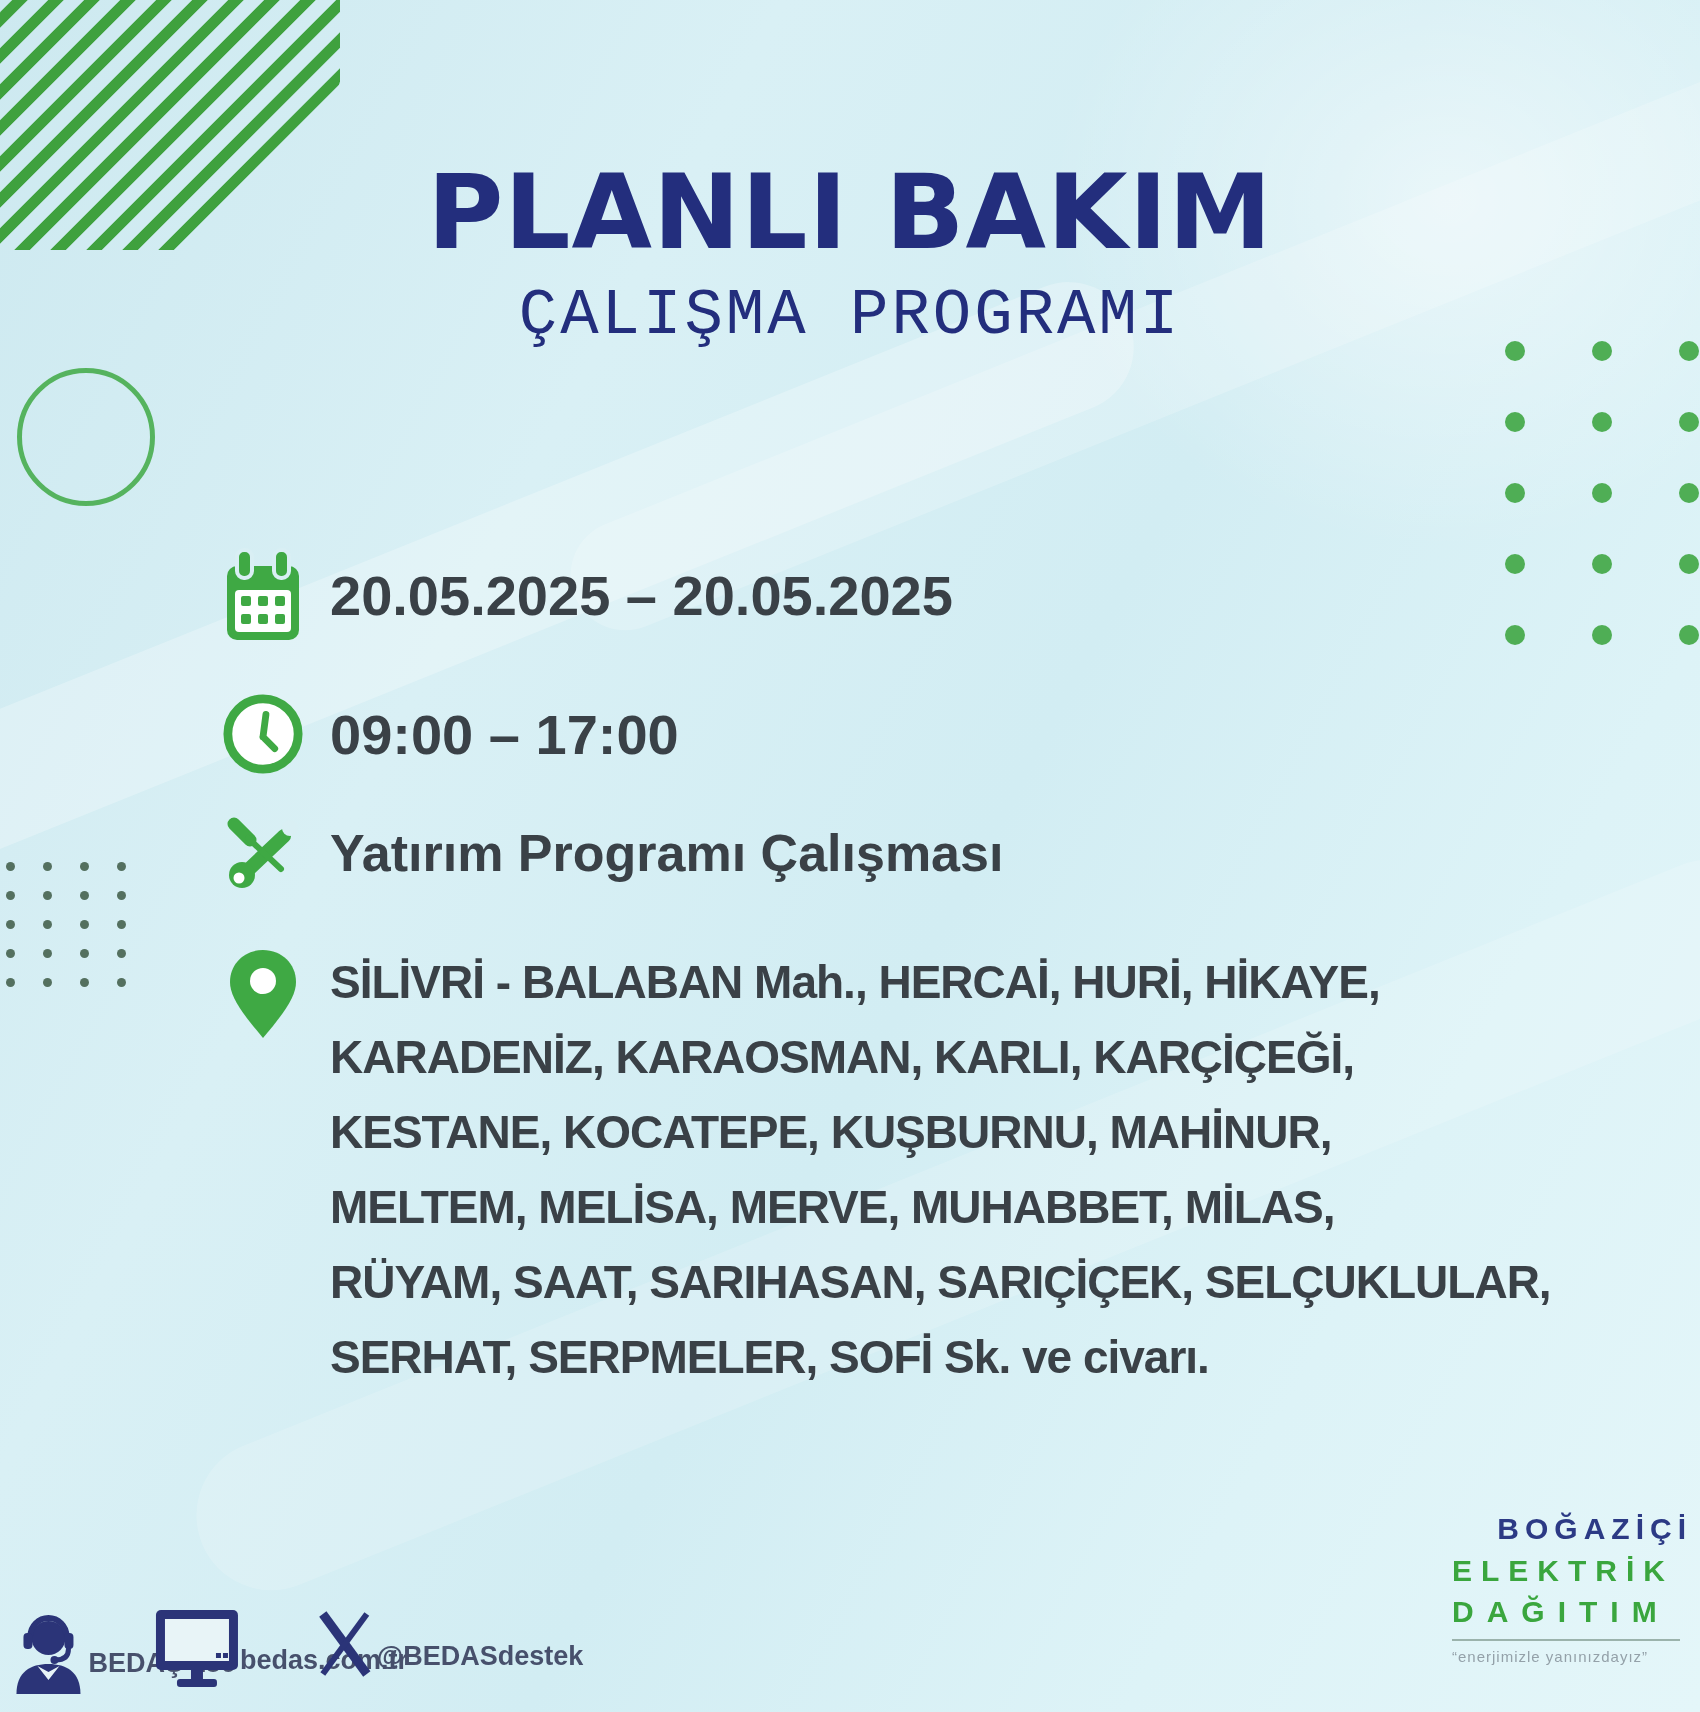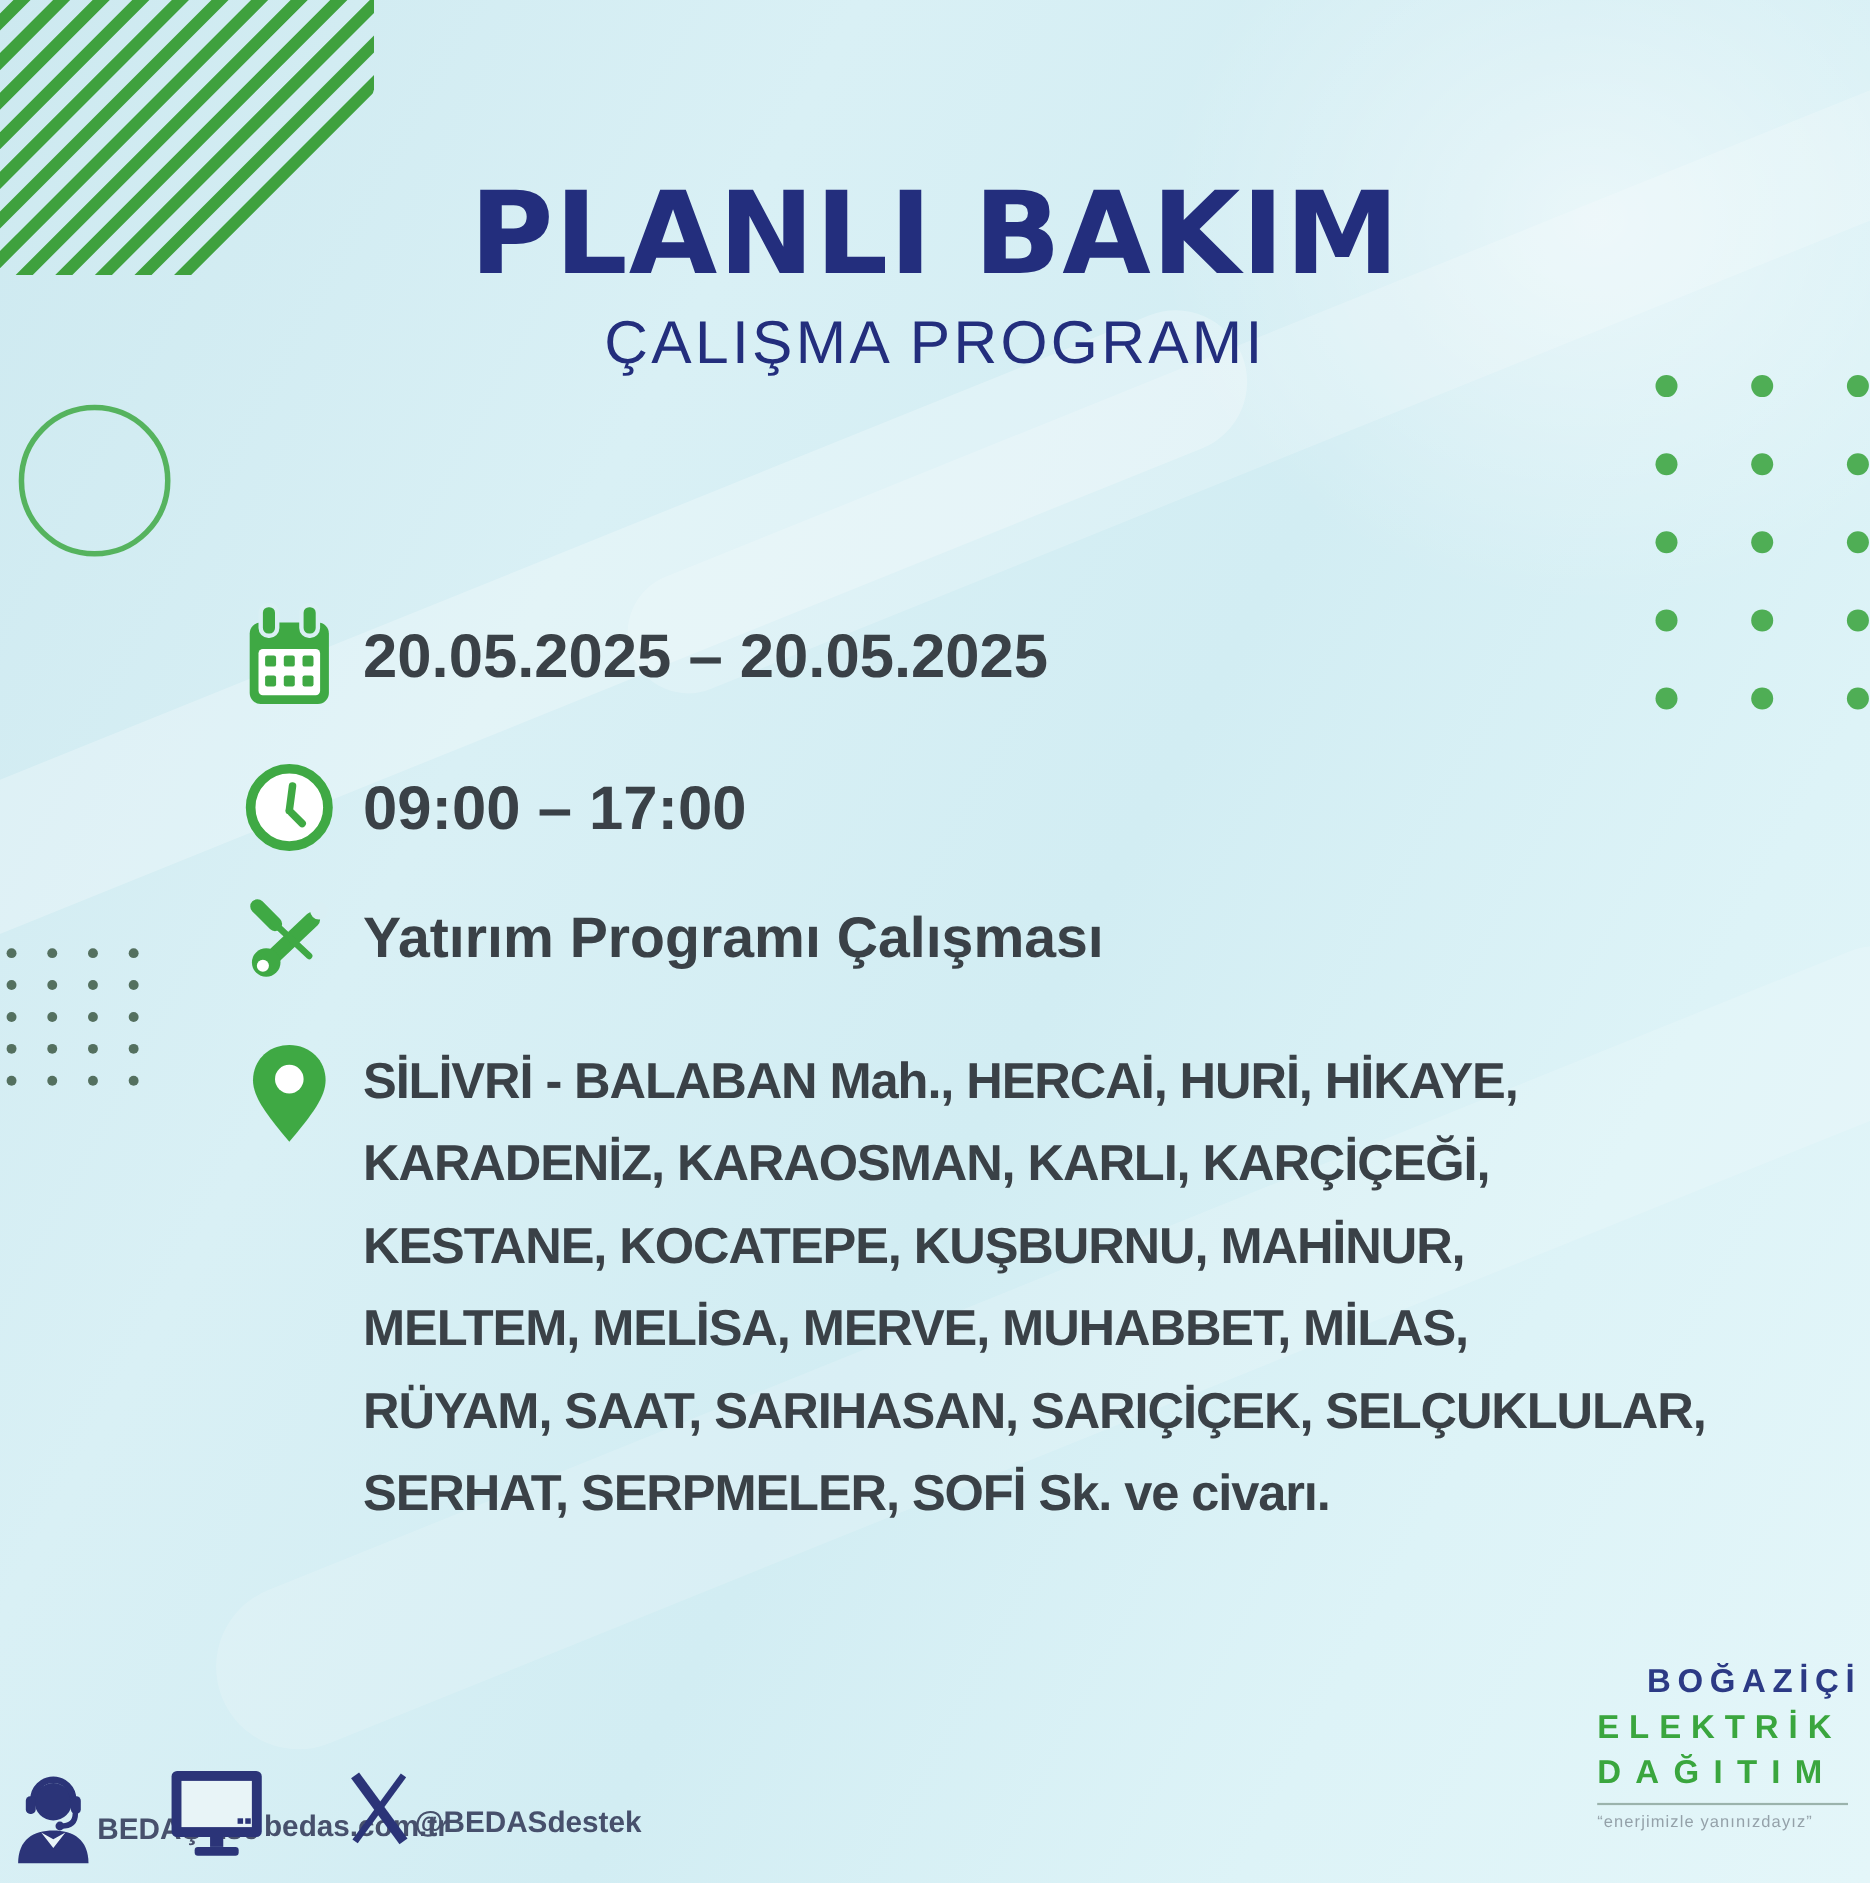--- a/index.html
+++ b/index.html
@@ -29,21 +29,21 @@
     grid-template-columns:repeat(4,9px);grid-auto-rows:9px;column-gap:28px;row-gap:20px;}
   .dots-left span{width:9px;height:9px;border-radius:50%;background:var(--c-small-dot,#54705f);}
   
   .content{position:absolute;inset:0;z-index:2;}
   .title-wrap{position:absolute;left:0;top:158px;width:1700px;text-align:center;color:var(--c-title-navy,#232e7d);}
   .title-main{
     font-family:"DejaVu Sans", sans-serif;
     font-size:104px;font-weight:bold;letter-spacing:1px;line-height:1.05;
   }
   .title-sub{
-    font-size:55px;font-weight:normal;letter-spacing:3px;margin-top:16px;line-height:1.05;
+    font-size:64px;font-weight:normal;letter-spacing:3px;margin-top:16px;line-height:1.05;font-family:Liberation Mono, monospace;
   }
   .info-row{position:absolute;left:222px;display:flex;align-items:center;}
   .icon-box{width:82px;display:flex;justify-content:center;flex:0 0 82px;}
   .row-date{top:545px;height:100px;}
   .row-time{top:690px;height:88px;}
   .row-work{top:810px;height:86px;}
   .row-location{top:948px;align-items:flex-start;}
   .row-text{margin-left:26px;color:var(--c-text-dark,#3a4147);font-weight:bold;}
   .row-date .row-text,.row-time .row-text{font-size:56px;letter-spacing:0;}
   .row-work .row-text{font-size:52px;}

